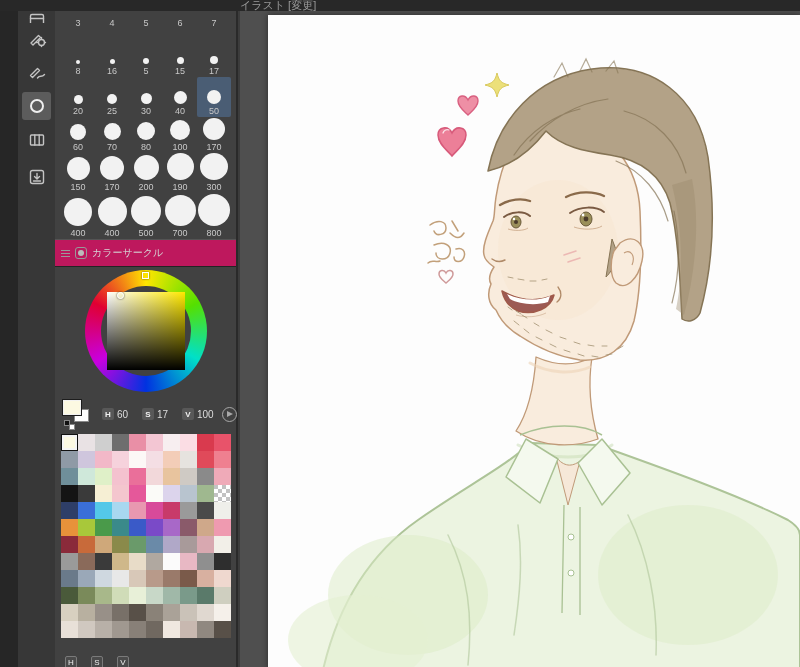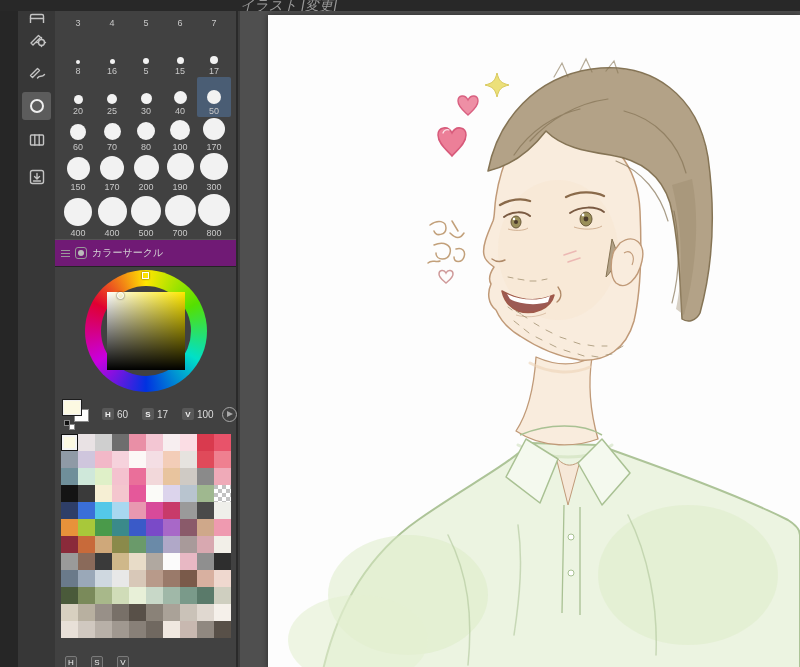--- a/index.html
+++ b/index.html
@@ -4,40 +4,40 @@
 <style>
   * { margin:0; padding:0; box-sizing:border-box; }
   html,body { background:#2b2b2b; }
   #app{
     position:relative; width:800px; height:667px; overflow:hidden;
     background:#3c3c3c; font-family:"Liberation Sans","DejaVu Sans",sans-serif;
     -webkit-font-smoothing:antialiased;
   }
   
   #titlebar{position:absolute;left:0;top:0;width:800px;height:11px;background:#282828;z-index:5;display:flex;align-items:flex-start;overflow:hidden;}
-  .tab-inactive{margin-left:236px;font-size:14px;line-height:11px;color:#9a9a9a;padding:0 4px 0 4px;white-space:nowrap;font-style:italic;}
+  .tab-inactive{margin-left:236px;font-size:11px;line-height:11px;color:#9a9a9a;padding:0 4px 0 4px;white-space:nowrap;}
   .tab-active{font-size:8.5px;line-height:11px;color:#eaf2fa;background:#47749e;padding:0 10px;white-space:nowrap;}
   
   #rail{position:absolute;left:0;top:11px;width:18px;bottom:0;background:#262626;}
   #tools{position:absolute;left:18px;top:11px;width:37px;bottom:0;background:#373737;}
   .ticon{position:absolute;left:4px;width:29px;height:28px;display:flex;align-items:center;justify-content:center;border-radius:3px;}
   .ticon svg{stroke:#c4c4c4;fill:none;stroke-width:1.4;stroke-linecap:round;stroke-linejoin:round;}
   .ticon.partial{height:12px;overflow:hidden;align-items:flex-start;}
   .ticon.sel{background:#5c5c5c;}
   .ticon.sel svg{stroke:#efefef;}
   
   #panels{position:absolute;left:55px;top:11px;width:183px;bottom:0;background:#414141;border-right:2px solid #2a2a2a;}
   
   #brushgrid{display:grid;grid-template-columns:repeat(5,34px);grid-template-rows:16px 48px 40px 36px 40px 46px;margin:2px 0 0 6px;}
   .bcell{display:flex;flex-direction:column;align-items:center;justify-content:flex-end;border-radius:2px;}
   .bcell.sel{background:#4a5d74;}
   .bcirc{background:#f2f2f2;border-radius:50%;margin:auto auto 1px auto;}
   .blab{font-size:9px;color:#c8c8c8;height:12px;line-height:12px;}
   
-  .phead{height:17px;background:#701a75;border-top:1px solid #545454;border-bottom:1px solid #242424;display:flex;align-items:center;gap:5px;padding:13px 6px;}
+  .phead{height:17px;background:#be185d;border-top:1px solid #545454;border-bottom:1px solid #242424;display:flex;align-items:center;gap:5px;padding:13px 6px;}
   .burger{display:flex;flex-direction:column;gap:2px;}
   .burger i{display:block;width:9px;height:1px;background:#9a9a9a;}
   .ptitle{font-size:10px;color:#d6d6d6;white-space:nowrap;}
   .ph-circle{width:12px;height:12px;border:1px solid #999;border-radius:3px;position:relative;}
   .ph-circle::after{content:"";position:absolute;left:2px;top:2px;width:6px;height:6px;border-radius:50%;background:#bbb;}
   .ph-grid{width:12px;height:12px;border:1px solid #999;background:conic-gradient(#b5b5b5 0 25%,#777 0 50%,#b5b5b5 0 75%,#777 0);}
   
   #wheelbox{height:128px;position:relative;}
   #wheel{position:relative;width:122px;height:122px;margin:3px auto 0 auto;border-radius:50%;
     background:conic-gradient(#ffe600,#55e000 17%,#00e0c8 33%,#0032e0 50%,#c800e0 66%,#e00032 83%,#ffe600);}

